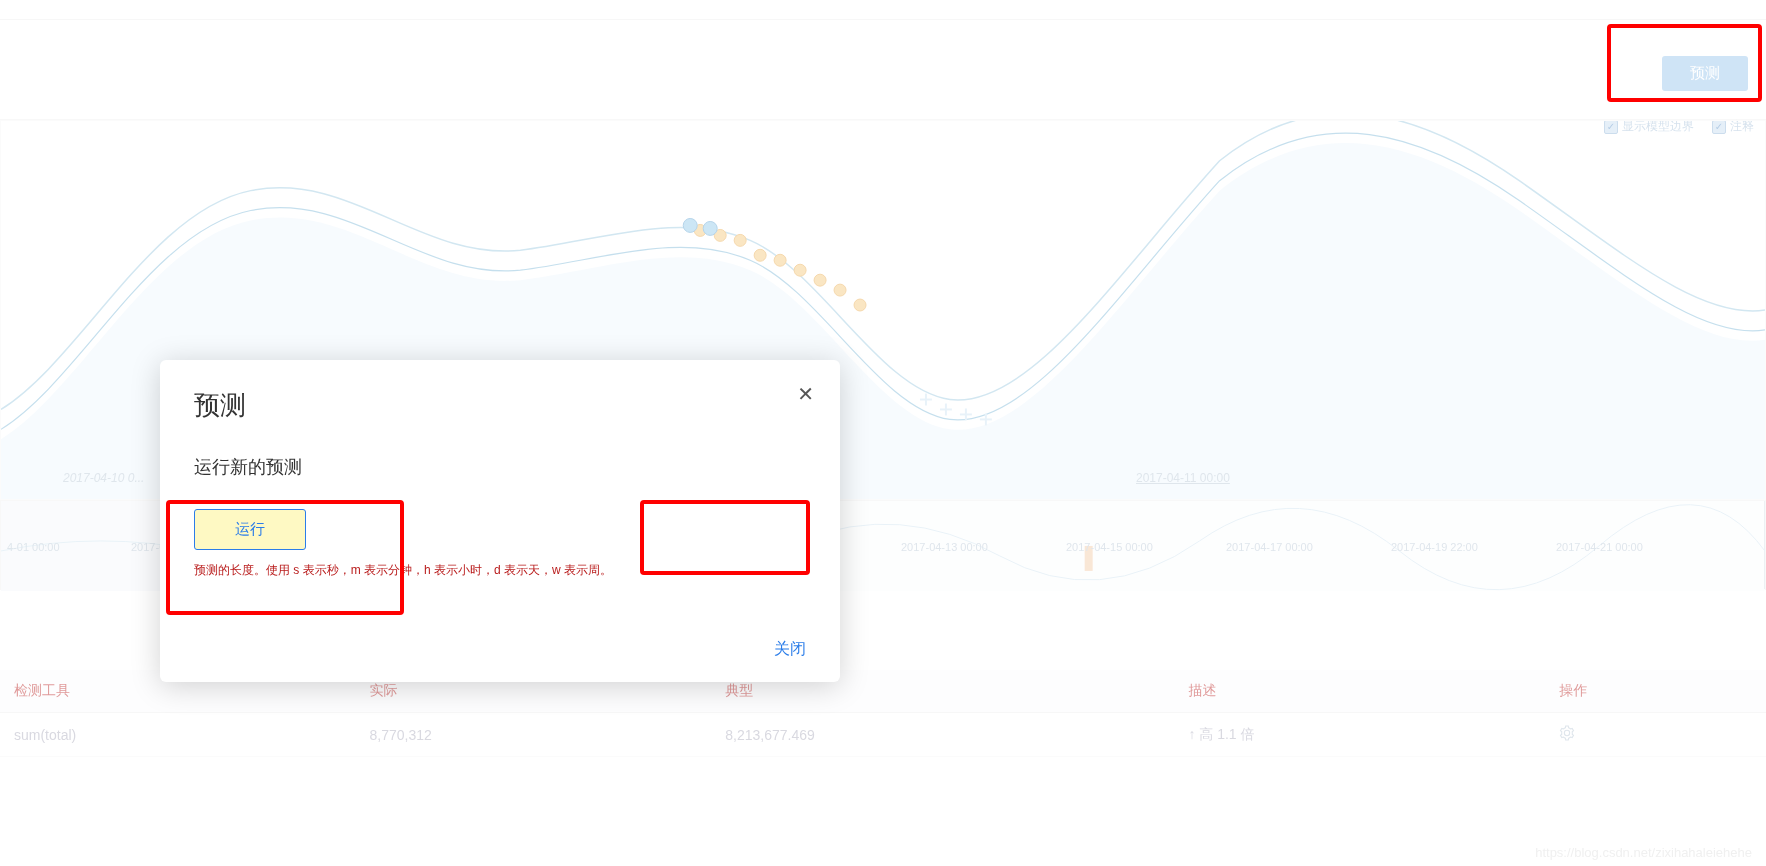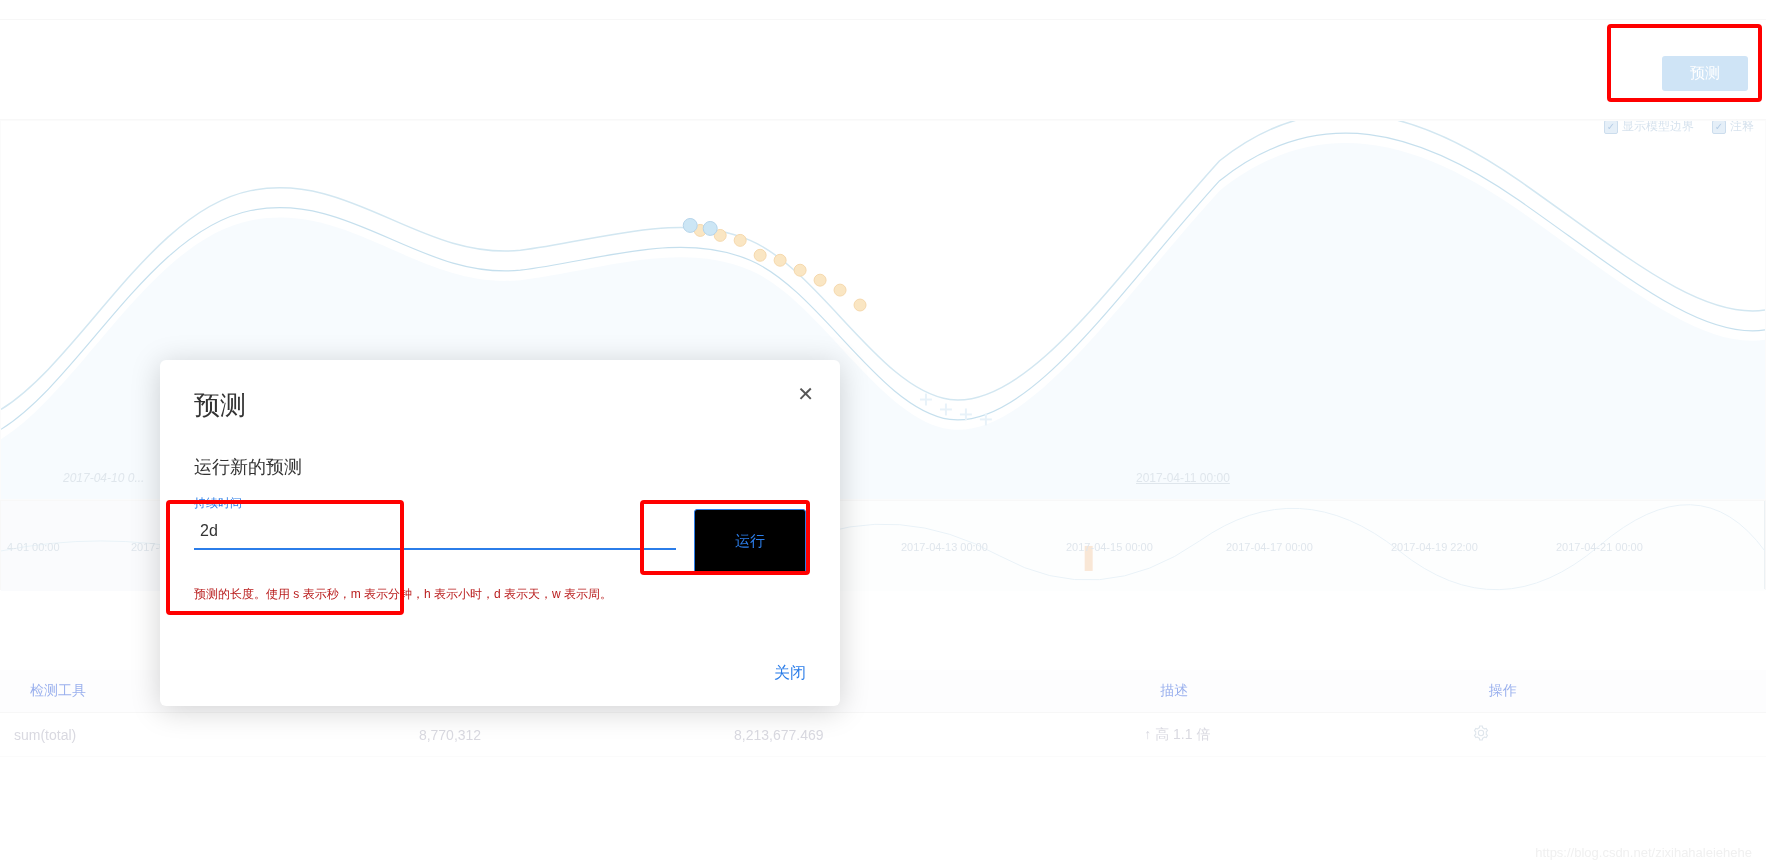--- a/index.html
+++ b/index.html
@@ -84,24 +84,24 @@
       font-size: 11px;
       color: #b8c7d5;
     }
     .bottom-spacer { height: 80px; }
     .data-table {
       width: 100%;
       border-collapse: collapse;
     }
     .data-table th {
       text-align: left;
-      padding: 12px 30px;
+      padding: 12px 14px;
       font-size: 14px;
       font-weight: normal;
-      color: #1d4ed8;
+      color: #b91c1c;
       border-bottom: 1px solid #eee;
       background: #fafbfc;
     }
     .data-table td {
       padding: 12px 14px;
       font-size: 14px;
       color: #aab;
       border-bottom: 1px solid #f5f5f5;
     }
     
@@ -172,22 +172,22 @@
       border-bottom: 2px solid #2b7de9;
       padding: 8px 6px;
       font-size: 16px;
       outline: none;
       color: #333;
       background: transparent;
     }
     .run-btn {
       border: 1px solid #2b7de9;
       color: #2b7de9;
-      background: #000000;
-      padding: 22px 40px;
+      background: #fef9c3;
+      padding: 10px 40px;
       font-size: 15px;
       border-radius: 3px;
       cursor: pointer;
       margin-top: 14px;
     }
     .help-text {
       font-size: 12px;
       color: #b91c1c;
       margin-top: 12px;
     }
@@ -318,24 +318,20 @@
 
 <div class="modal-backdrop"></div>
 
 <div class="modal">
   <button class="modal-close">
     <span>✕</span>
   </button>
   <h2 class="modal-title">预测</h2>
   <div class="modal-subtitle">运行新的预测</div>
   <div class="input-row">
-    <div class="input-wrap">
-      <label class="input-label">持续时间</label>
-      <input class="duration-input" type="text" value="2d" style="">
-    </div>
     <button class="run-btn">运行</button>
   </div>
   <div class="help-text">预测的长度。使用 s 表示秒，m 表示分钟，h 表示小时，d 表示天，w 表示周。</div>
   <div class="modal-footer">
     <button class="close-text-btn">关闭</button>
   </div>
 </div>
 
 <div class="hl hl-1"></div>
 <div class="hl hl-2"></div>

